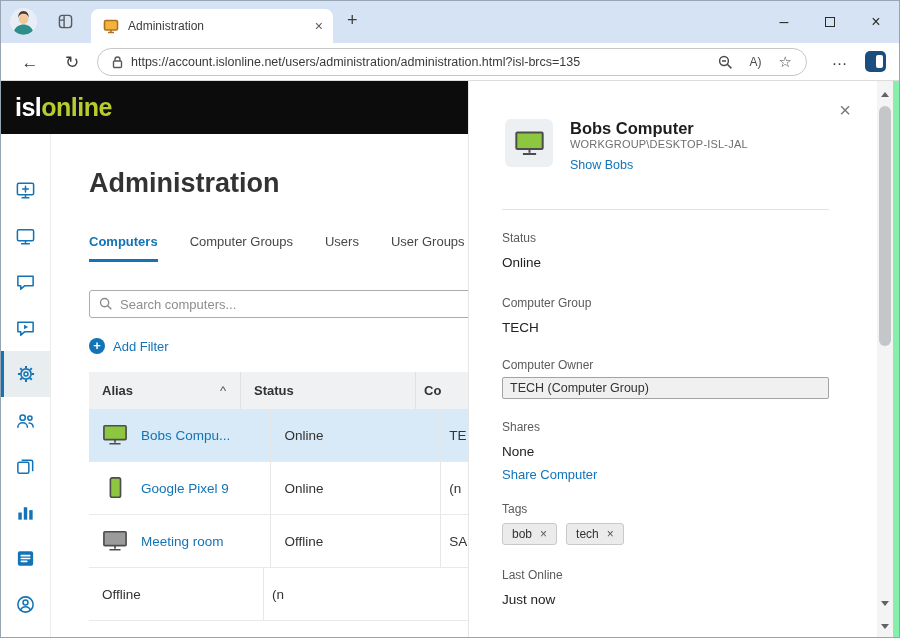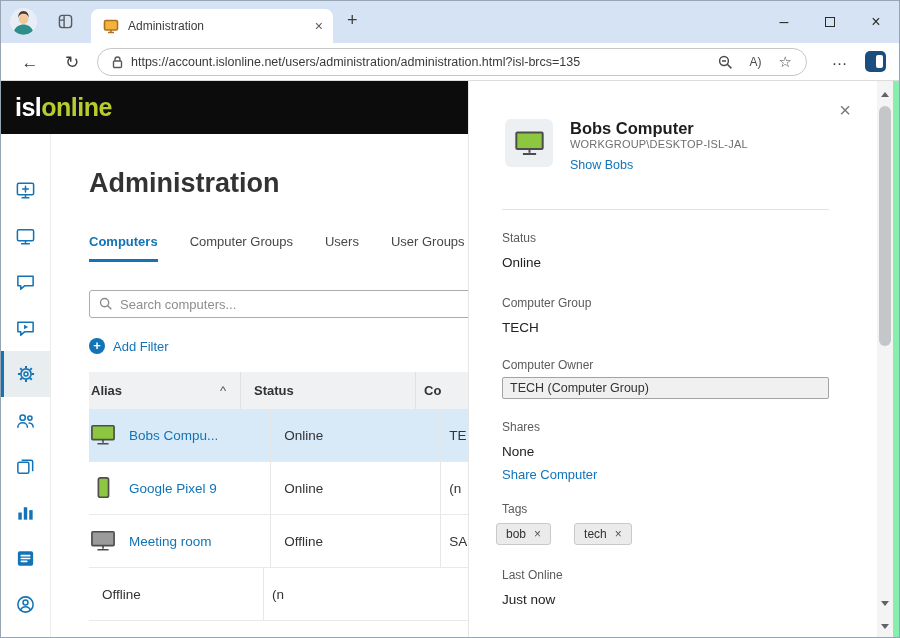--- a/index.html
+++ b/index.html
@@ -52,47 +52,47 @@
   .tab-item.active{color:#1274b7;font-weight:700;border-bottom:3px solid #1274b7}
   .searchbox{position:absolute;left:38px;top:156px;width:470px;height:28px;border:1px solid #ababab;border-radius:3px;background:#fff;display:flex;align-items:center;padding:0 9px}
   .searchbox input{border:none;outline:none;font-size:13px;color:#333;margin-left:7px;flex:1;font-family:inherit;background:transparent}
   .searchbox input::placeholder{color:#8e8e8e}
   .add-filter{position:absolute;left:38px;top:204px;display:flex;align-items:center;gap:8px}
   .af-circle{width:16px;height:16px;border-radius:50%;background:#1274b7;color:#fff;font-size:13px;line-height:15px;text-align:center;font-weight:700}
   .af-label{color:#1274b7;font-size:13px;font-weight:400}
   .table{position:absolute;left:38px;top:238px;width:520px}
   .thead{display:flex;height:37px;background:#f0f1f3;align-items:stretch}
   .th{font-size:13px;font-weight:700;color:#333;display:flex;align-items:center;border-right:1px solid #e1e1e1}
-  .th.c1{width:152px;padding-left:2px}
+  .th.c1{width:152px;padding-left:13px}
   .th.c2{width:175px;padding-left:13px}
   .th.c3{width:173px;padding-left:8px;border-right:none}
   .sort{margin-left:auto;margin-right:14px;color:#555;font-size:13px;font-weight:400}
   .trow{display:flex;height:53px;align-items:stretch;border-bottom:1px solid #e9e9e9;background:#fff}
   .trow.selected{background:#d8eaf8}
   .td{display:flex;align-items:center;border-right:1px solid #e7e7e7}
-  .td.c1{width:188px;gap:12px}
+  .td.c1{width:188px;padding-left:12px;gap:12px}
   .td.c2{width:175px;padding-left:13px;font-size:13.5px;color:#333}
   .td.c3{width:173px;padding-left:8px;font-size:13.5px;color:#333;border-right:none}
   .alias-link{color:#1274b7;font-size:13.5px;white-space:nowrap}
   .row-icon{line-height:0}
 
   
   .panel{position:absolute;left:467px;top:0;width:409px;height:558px;background:#fff;border-left:1px solid #e6e6e6}
   .panel-close{position:absolute;right:26px;top:18px;font-size:20px;color:#7a7a7a}
   .panel-head{position:absolute;left:36px;top:38px;display:flex;gap:17px}
   .tile{width:48px;height:48px;background:#edf0f2;border-radius:6px;display:flex;align-items:center;justify-content:center}
   .p-title{font-size:16.5px;font-weight:700;color:#1d1d1d}
   .p-sub{font-size:11px;color:#6e6e6e;margin-top:0;letter-spacing:.2px}
   .p-more{font-size:12.5px;margin-top:8px}
   .hr{position:absolute;left:33px;right:48px;top:128px;border-top:1px solid #e3e3e3}
   .f-label{position:absolute;left:33px;font-size:12px;color:#5b5b5b}
   .f-value{position:absolute;left:33px;font-size:13.5px;color:#222}
   .link{color:#1274b7}
   .owner-input{position:absolute;left:33px;right:48px;top:296px;height:22px;background:#f0f0f0;border:1px solid #a3a3a3;border-radius:2px;font-size:12.5px;color:#333;line-height:20px;padding-left:7px;white-space:nowrap;overflow:hidden}
-  .chips{position:absolute;left:27px;top:442px;display:flex;gap:23px}
+  .chips{position:absolute;left:33px;top:442px;display:flex;gap:9px}
   .chip{display:flex;align-items:center;gap:8px;background:#ebebeb;border:1px solid #c9c9c9;border-radius:3px;padding:3px 9px;font-size:12px;color:#333}
   .chip-x{color:#555;font-size:12px}
 
   
   .scrollbar{position:absolute;left:876px;top:0;width:16px;height:558px;background:#f4f4f4}
   .sb-btn{position:absolute;left:0;width:16px;height:16px;display:flex;align-items:center;justify-content:center}
   .tri-up{width:0;height:0;border-left:4px solid transparent;border-right:4px solid transparent;border-bottom:5px solid #5f6368}
   .tri-down{width:0;height:0;border-left:4px solid transparent;border-right:4px solid transparent;border-top:5px solid #5f6368}
   .sb-thumb{position:absolute;left:2px;top:25px;width:12px;height:240px;background:#c4c7ca;border-radius:6px}
 </style>

